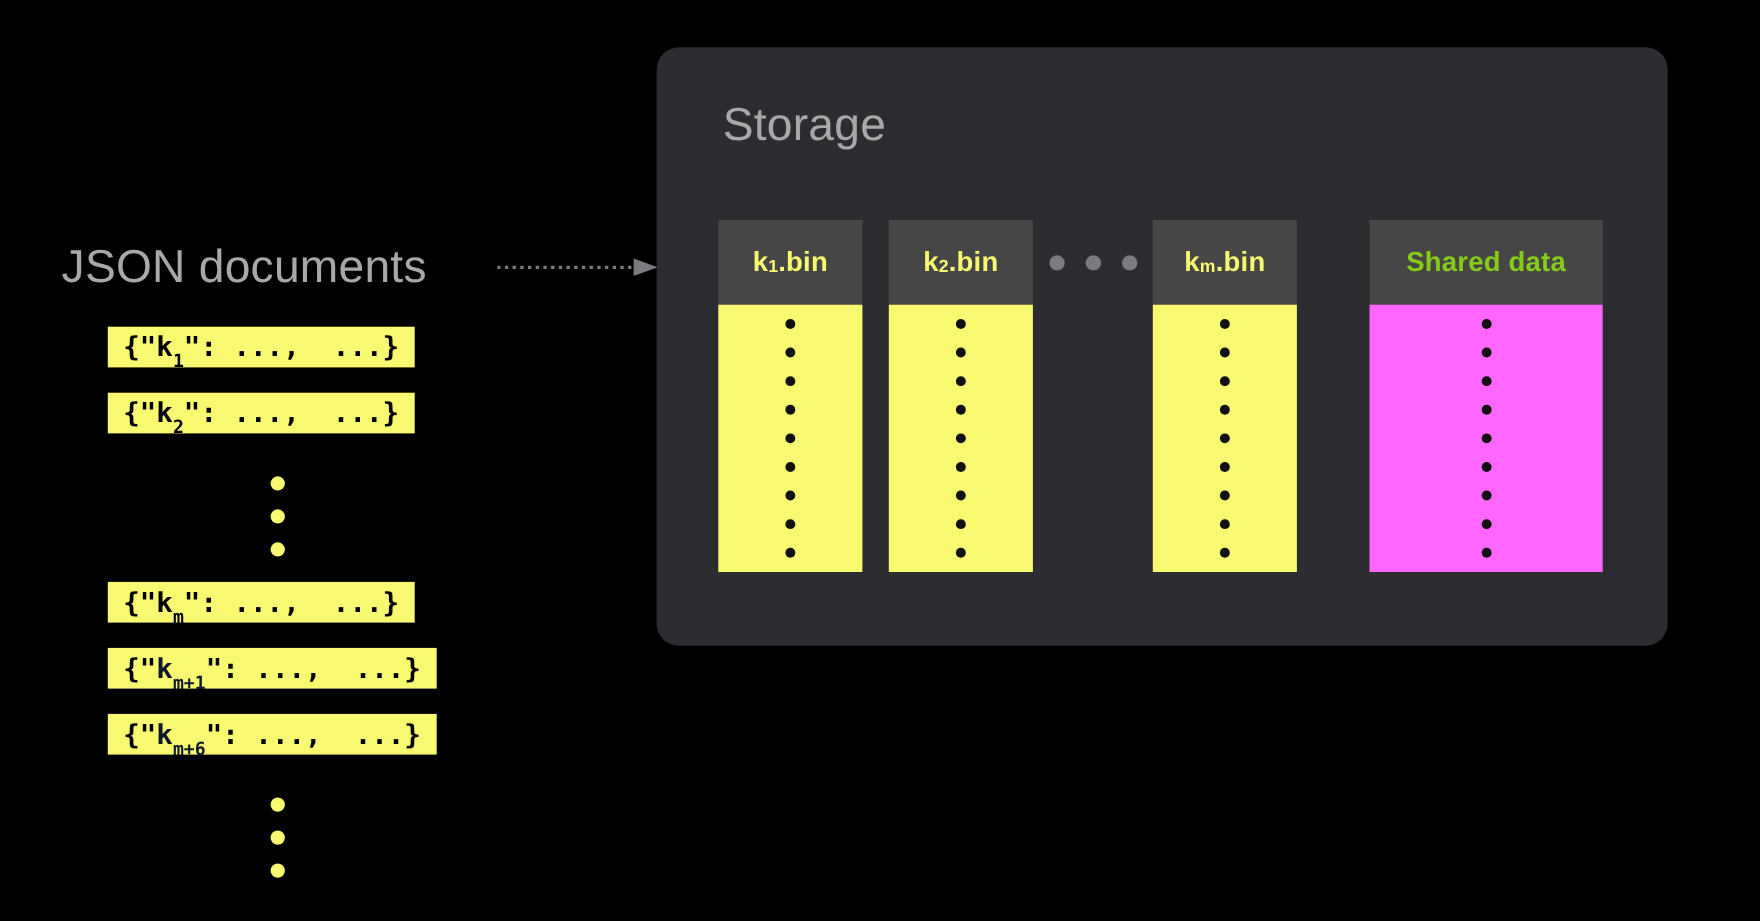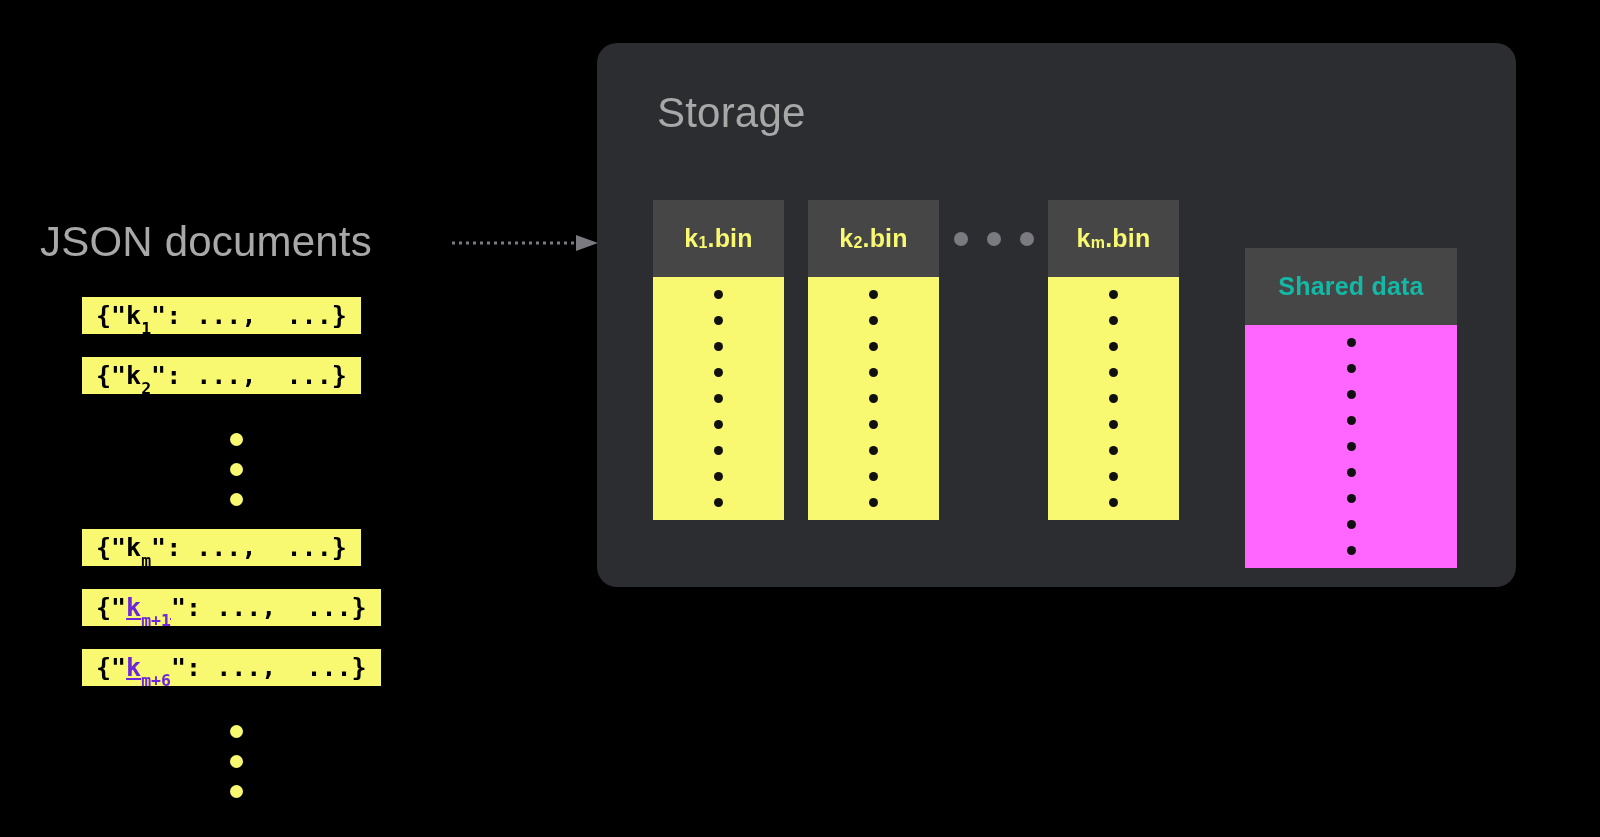--- a/index.html
+++ b/index.html
@@ -12,21 +12,21 @@
     height: 837px;
     position: relative;
     overflow: hidden;
     font-family: "Liberation Sans", sans-serif;
     -webkit-font-smoothing: antialiased;
   }
 
   
   #json-section {
     position: absolute;
-    left: 0;
+    left: 16px;
     top: 0;
     width: 590px;
     height: 837px;
   }
 
   #json-heading {
     position: absolute;
     left: 40px;
     top: 218px;
     font-size: 42px;
@@ -55,22 +55,21 @@
     padding: 0 14px;
     box-sizing: border-box;
     display: inline-block;
     white-space: pre;
     margin-bottom: 23px;
   }
   .doc-row .key {
     color: #000000;
   }
   .doc-row .key.magenta {
-    color: #6d28d9;
-    text-decoration: underline;
+    color: #0f172a;
   }
   .doc-row sub {
     font-size: 0.66em;
     line-height: 0;
     position: relative;
     bottom: -0.22em;
     font-weight: 700;
   }
 
   .dots-vert {
@@ -138,22 +137,21 @@
     display: flex;
     align-items: center;
     justify-content: center;
     font-family: "Liberation Sans", sans-serif;
     font-size: 25px;
     font-weight: 700;
     color: #f8f871;
     letter-spacing: 0.2px;
   }
   .bin-header.shared {
-    color: #14b8a6;
-    margin-top: 48px;
+    color: #84cc16;
   }
   .bin-header sub {
     font-size: 0.64em;
     line-height: 0;
     position: relative;
     bottom: -0.26em;
     font-weight: 700;
   }
   .bin-body {
     height: 243px;

